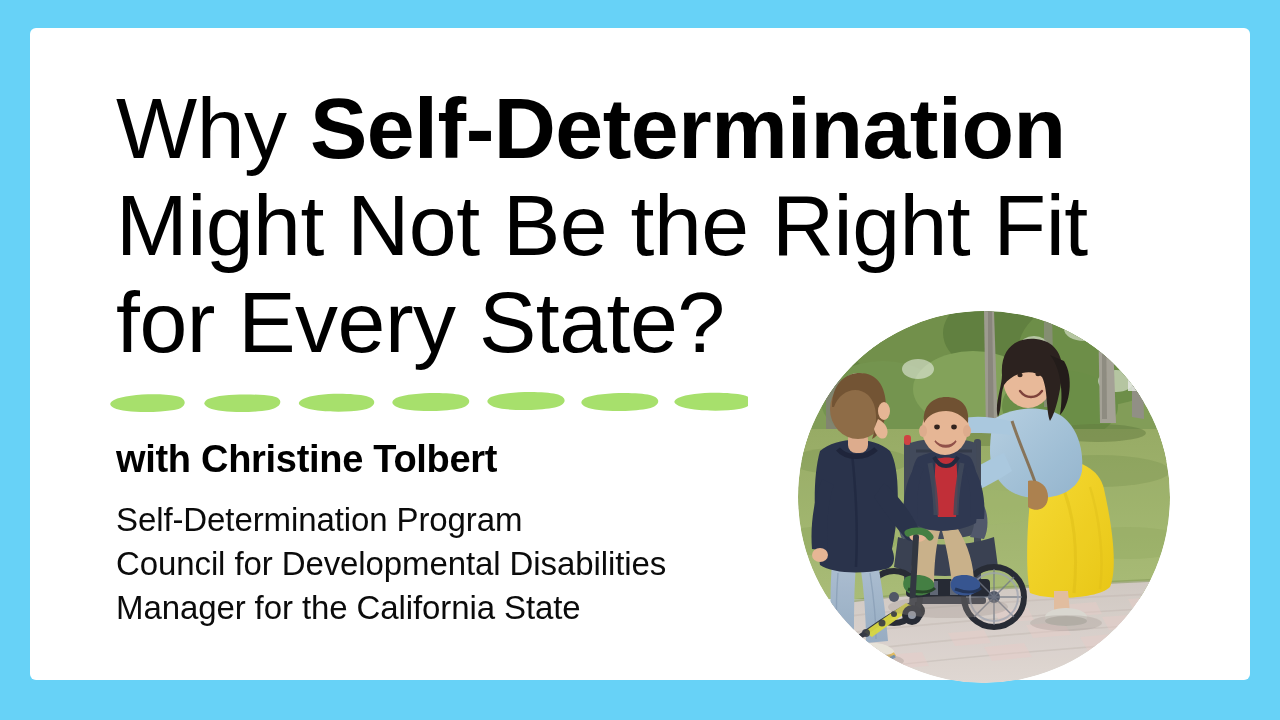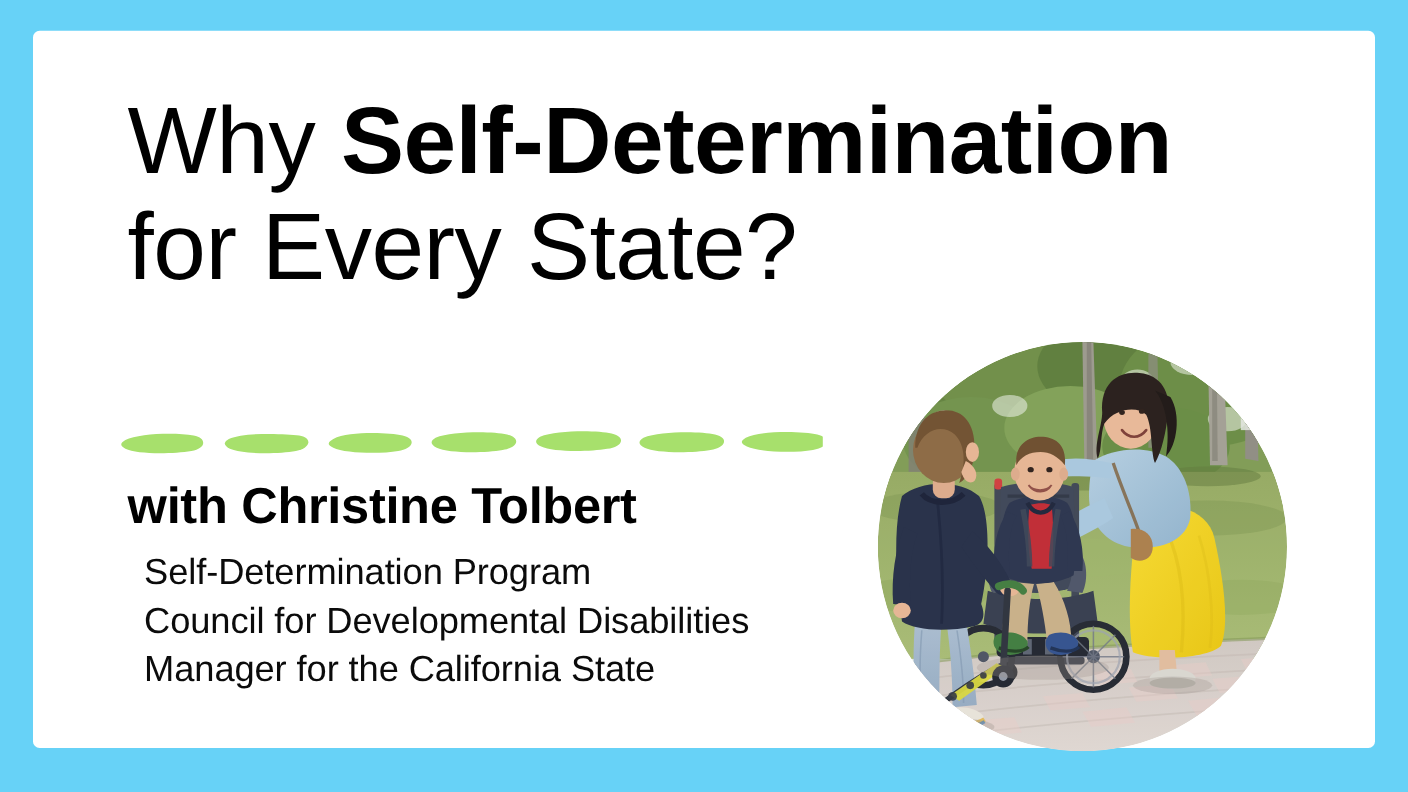--- a/index.html
+++ b/index.html
@@ -37,58 +37,59 @@
   .divider {
     position:absolute;
     left:78px; top:358px;
     width:640px; height:36px;
   }
 
   
   .speaker {
     position:absolute;
     left:86px; top:404px;
-    font-size:46px;
+    font-size:38px;
     line-height:54px;
     font-weight:700;
     letter-spacing:-0.3px;
     color:#000;
     white-space:nowrap;
   }
 
   
   .role {
     position:absolute;
     left:86px; top:470px;
     width:700px;
     font-size:33px;
     line-height:44px;
     font-weight:400;
     letter-spacing:-0.1px;
     color:#0b0b0b;
   }
-  .role .ln { display:block; white-space:nowrap;margin-left:15px; }
+  .role .ln { display:block; white-space:nowrap; }
 
   
   .photo {
     position:absolute;
     left:768px; top:283px;
     width:372px; height:372px;
     border-radius:50%;
     overflow:hidden;
   }
   .photo svg { display:block; width:372px; height:372px; }
 </style>
 </head>
 <body>
 
 <div class="card">
 
   <div class="title">
     <span class="ln"><span>Why </span><b>Self-Determination</b></span>
+    <span class="ln">Might Not Be the Right Fit</span>
     <span class="ln">for Every State?</span>
   </div>
 
   <div class="divider">
     <svg viewBox="0 0 640 36" width="640" height="36" aria-hidden="true">
       <g fill="#a7e06c">
         <path d="M6,14 C18,8 52,7 68,10 C80,12 80,22 66,24 C48,27 16,27 6,22 C1,19 1,17 6,14 Z"></path>
         <path d="M100,13 C114,7 150,8 164,10 C176,12 175,21 161,24 C144,27 112,27 101,22 C95,19 95,16 100,13 Z"></path>
         <path d="M195,13 C209,6 245,7 258,10 C271,13 268,22 254,24 C237,27 205,26 195,21 C189,18 190,16 195,13 Z"></path>
         <path d="M288,12 C303,6 339,6 353,9 C366,12 363,21 349,23 C332,26 299,26 289,21 C283,18 283,15 288,12 Z"></path>

